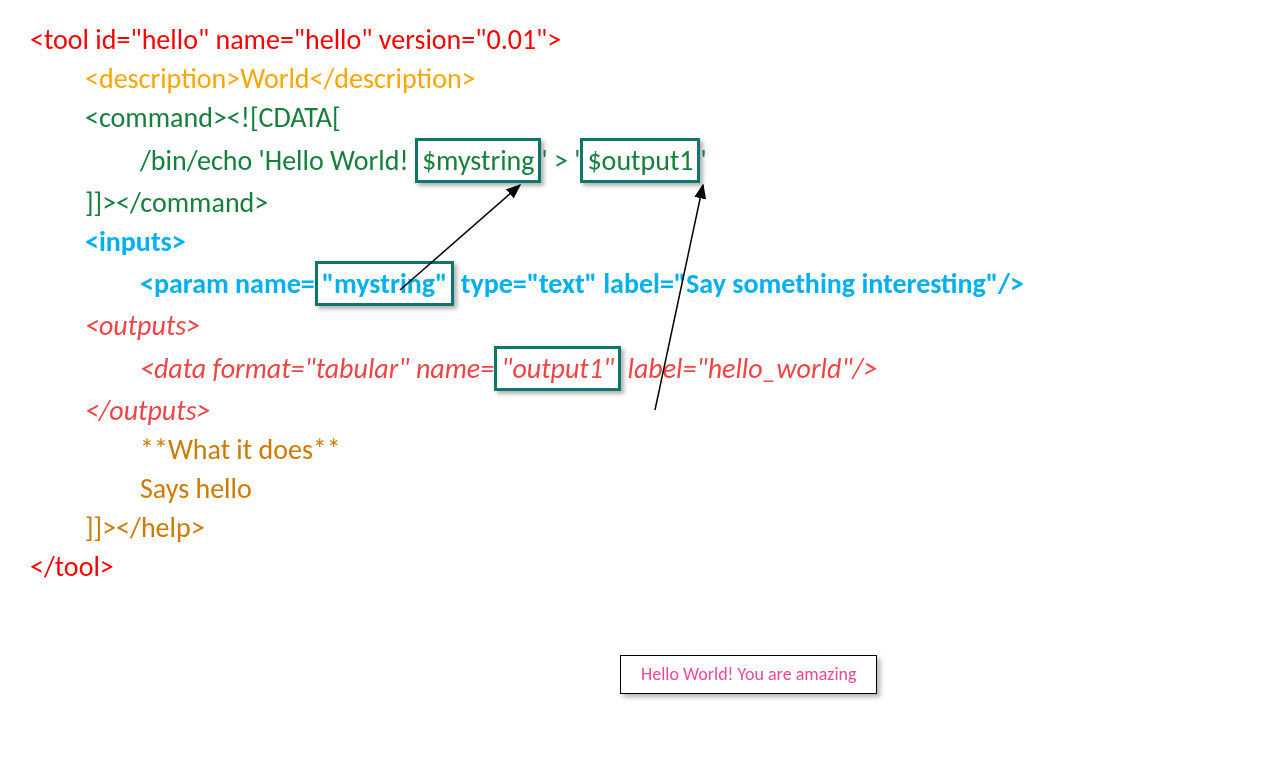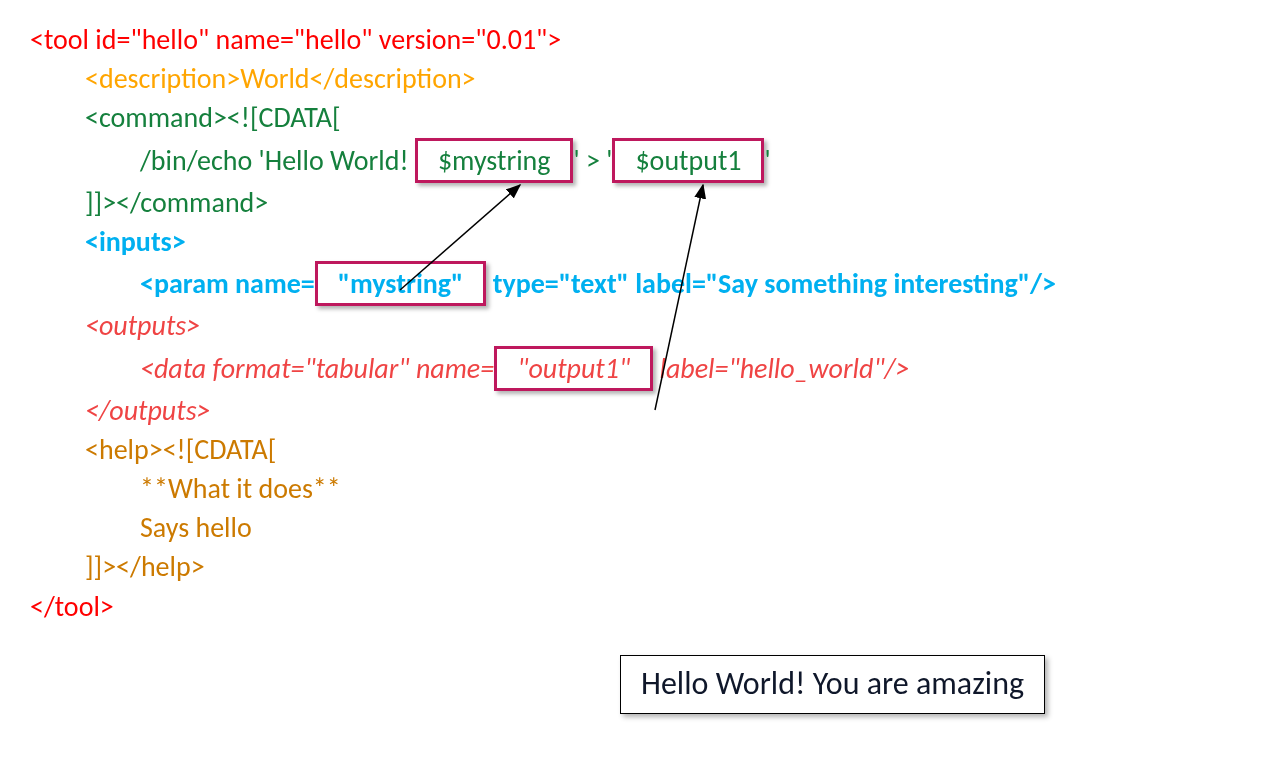--- a/index.html
+++ b/index.html
@@ -23,33 +23,33 @@
     }
     .indent1 { padding-left: 55px; }
     .indent2 { padding-left: 110px; }
     .c-red { color: #ff0000; }
     .c-orange { color: #ffa500; }
     .c-green { color: #15803d; }
     .c-cyan { color: #00b0f0; font-weight: bold; }
     .c-purple { color: #ef4444; font-style: italic; }
     .c-brown { color: #cc7a00; }
     .box-highlight {
-      border: 3px solid #be185d;
-      padding: 0 20px;
+      border: 3px solid #0f766e;
+      padding: 0 4px;
       display: inline-block;
       box-shadow: 3px 3px 4px rgba(0,0,0,0.3);
     }
     .output-box {
       position: absolute;
       left: 620px;
       top: 655px;
       border: 1.5px solid black;
       padding: 6px 20px;
-      font-size: 32px;
-      color: #0f172a;
+      font-size: 18px;
+      color: #ec4899;
       background: white;
       box-shadow: 3px 3px 5px rgba(0,0,0,0.3);
     }
     svg.arrows {
       position: absolute;
       top: 0;
       left: 0;
       width: 1280px;
       height: 775px;
       pointer-events: none;
@@ -62,21 +62,20 @@
   <div class="line c-red">&lt;tool id="hello" name="hello" version="0.01"&gt;</div>
   <div class="line indent1 c-orange">&lt;description&gt;World&lt;/description&gt;</div>
   <div class="line indent1 c-green">&lt;command&gt;&lt;![CDATA[</div>
   <div class="line indent2 c-green"><span>/bin/echo 'Hello World! </span><span class="box-highlight">$mystring</span><span>' &gt; '</span><span class="box-highlight">$output1</span><span>'</span></div>
   <div class="line indent1 c-green">]]&gt;&lt;/command&gt;</div>
   <div class="line indent1 c-cyan">&lt;inputs&gt;</div>
   <div class="line indent2 c-cyan"><span>&lt;param name=</span><span class="box-highlight">"mystring"</span><span> type="text" label="Say something interesting"/&gt;</span></div>
   <div class="line indent1 c-purple">&lt;outputs&gt;</div>
   <div class="line indent2 c-purple"><span>&lt;data format="tabular" name=</span><span class="box-highlight">"output1"</span><span> label="hello_world"/&gt;</span></div>
   <div class="line indent1 c-purple">&lt;/outputs&gt;</div>
-  <div class="line indent1 c-brown">&lt;help&gt;&lt;![CDATA[</div>
   <div class="line indent2 c-brown">**What it does**</div>
   <div class="line indent2 c-brown">Says hello</div>
   <div class="line indent1 c-brown">]]&gt;&lt;/help&gt;</div>
   <div class="line c-red">&lt;/tool&gt;</div>
 </div>
 
 <div class="output-box">Hello World! You are amazing</div>
 
 <svg class="arrows">
   <defs>

